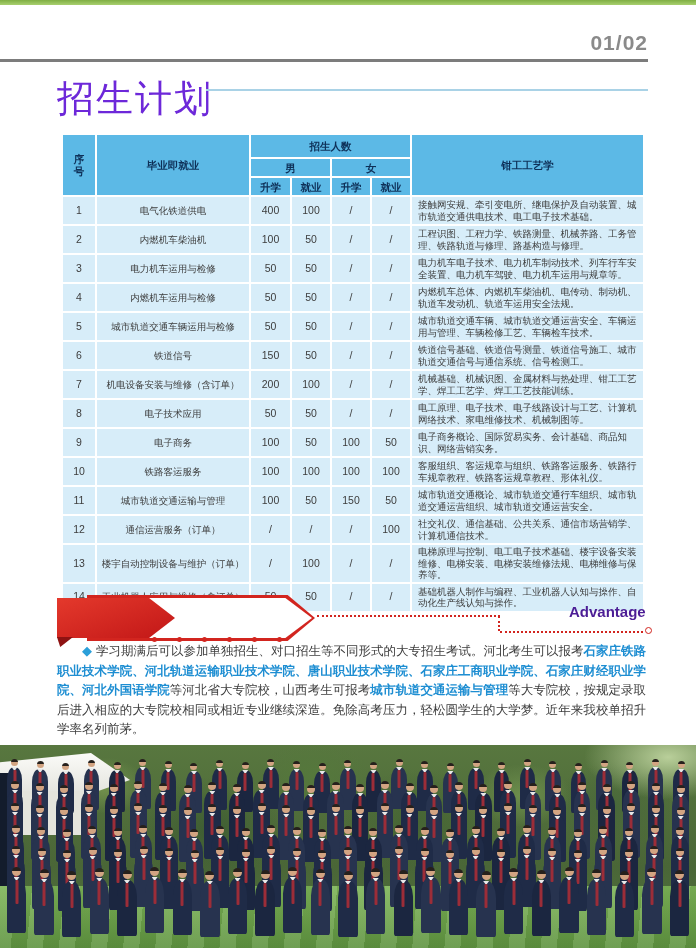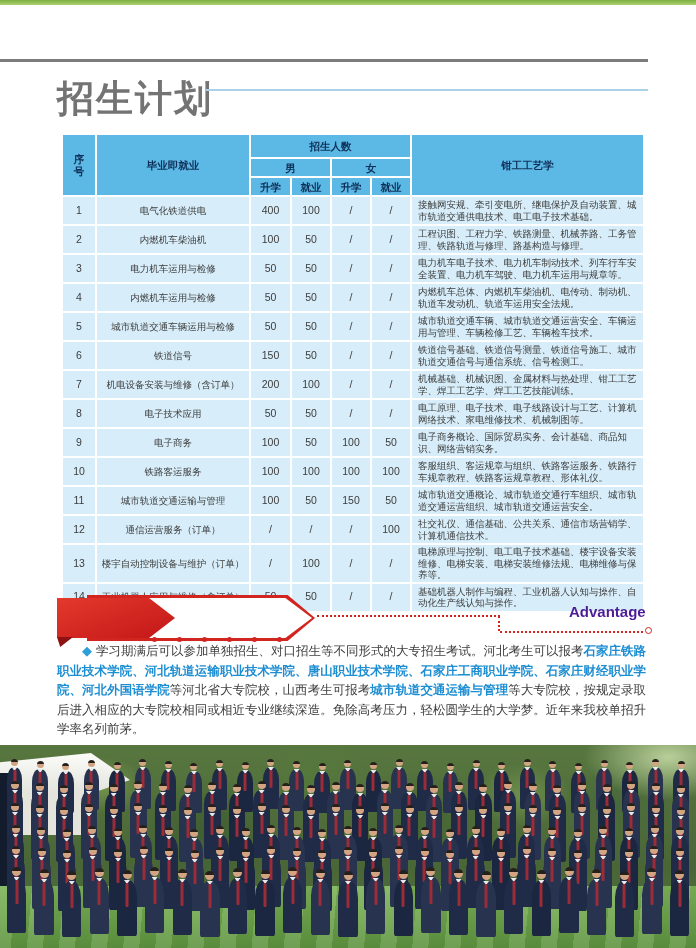--- a/index.html
+++ b/index.html
@@ -7,22 +7,22 @@
         font-family:"Liberation Sans","DejaVu Sans",sans-serif;margin:0 auto;}
 
   
   .top-green-bar{position:absolute;top:0;left:0;width:696px;height:5px;
     background:linear-gradient(to bottom,#7fae43,#a9d06f);}
   .page-number{position:absolute;top:31px;left:0;width:648px;text-align:right;
     font-size:21px;font-weight:bold;color:#8a8a8a;letter-spacing:1px;}
   .header-rule{position:absolute;top:59px;left:0;width:648px;height:3px;background:#7c7c7c;}
 
   
-  .title-cn{position:absolute;top:74px;left:57px;font-size:37px;font-weight:bold;
-    color:#737373;letter-spacing:2px;}
+  .title-cn{position:absolute;top:74px;left:57px;font-size:37px;font-weight:normal;
+    color:#6d28d9;letter-spacing:2px;}
   .title-underline{position:absolute;top:89px;left:206px;width:442px;height:2px;background:#a9d2e6;}
   .title-en{position:absolute;top:98px;left:208px;font-size:17px;font-weight:bold;
     color:#1a5a8e;font-family:"Liberation Serif","DejaVu Serif",serif;letter-spacing:1px;}
 
   
   .tbl-wrap{position:absolute;top:133px;left:61px;width:584px;}
   table.enroll{width:100%;border-collapse:separate;border-spacing:2px;table-layout:fixed;}
   table.enroll th{background:#5cb9e6;color:#0e3058;font-weight:bold;font-size:10.5px;
     text-align:center;vertical-align:middle;padding:1px;line-height:12px;white-space:pre-line;}
   table.enroll td{background:#d7edf9;color:#3c3c3c;font-size:9.5px;text-align:center;
@@ -93,20 +93,21 @@
     width:6px;height:4px;background:#e9e9e9;clip-path:polygon(0 0,100% 0,50% 100%);}
   .p-tie{position:absolute;left:50%;top:3px;transform:translateX(-50%);
     width:3px;height:42%;background:#9c2d38;border-radius:1px;}
 </style>
 </head>
 <body>
 
 <div class="page">
 
   <div class="top-green-bar"></div>
+  <div class="page-number">01/02</div>
   <div class="header-rule"></div>
 
   <div class="title-cn">招生计划</div>
   <div class="title-underline"></div>
 
   <div class="tbl-wrap">
     <table class="enroll">
       <colgroup>
         <col style="width:32px">
           <col style="width:152px">

